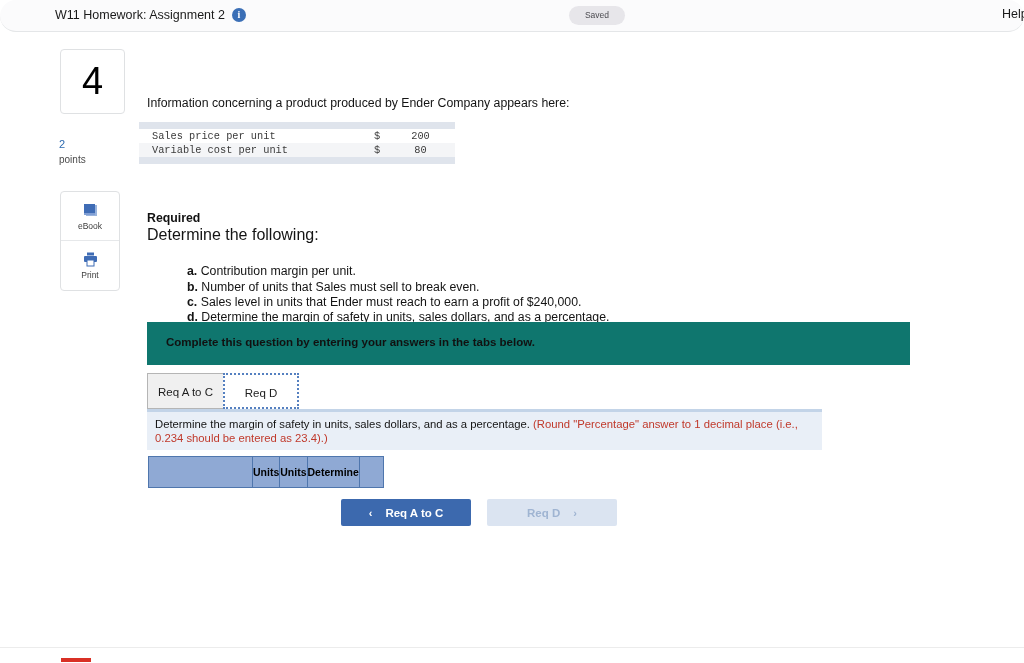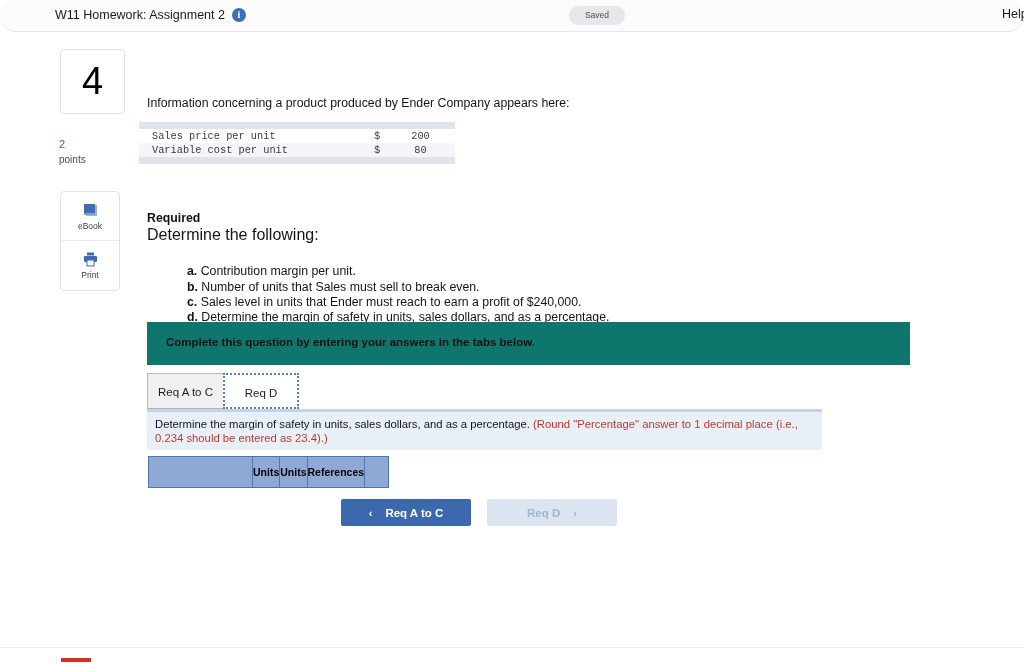--- a/index.html
+++ b/index.html
@@ -355,21 +355,21 @@
     <span class="red">(Round "Percentage" answer to 1 decimal place (i.e., 0.234 should be entered as 23.4).)</span>
   </div>
 </div>
 
 <table id="ansgrid">
   <tbody>
       <tr>
     <th class="corner"></th>
     <th>Units</th>
     <th>Units</th>
-    <th>References</th>
+    <th>Determine</th>
     <th class="pctcol"></th>
   </tr>
 </tbody>
   </table>
 
 <button id="btn-prev">
   <span class="chev">‹</span>
   <span>Req A to C</span>
 </button>
 <button id="btn-next">

